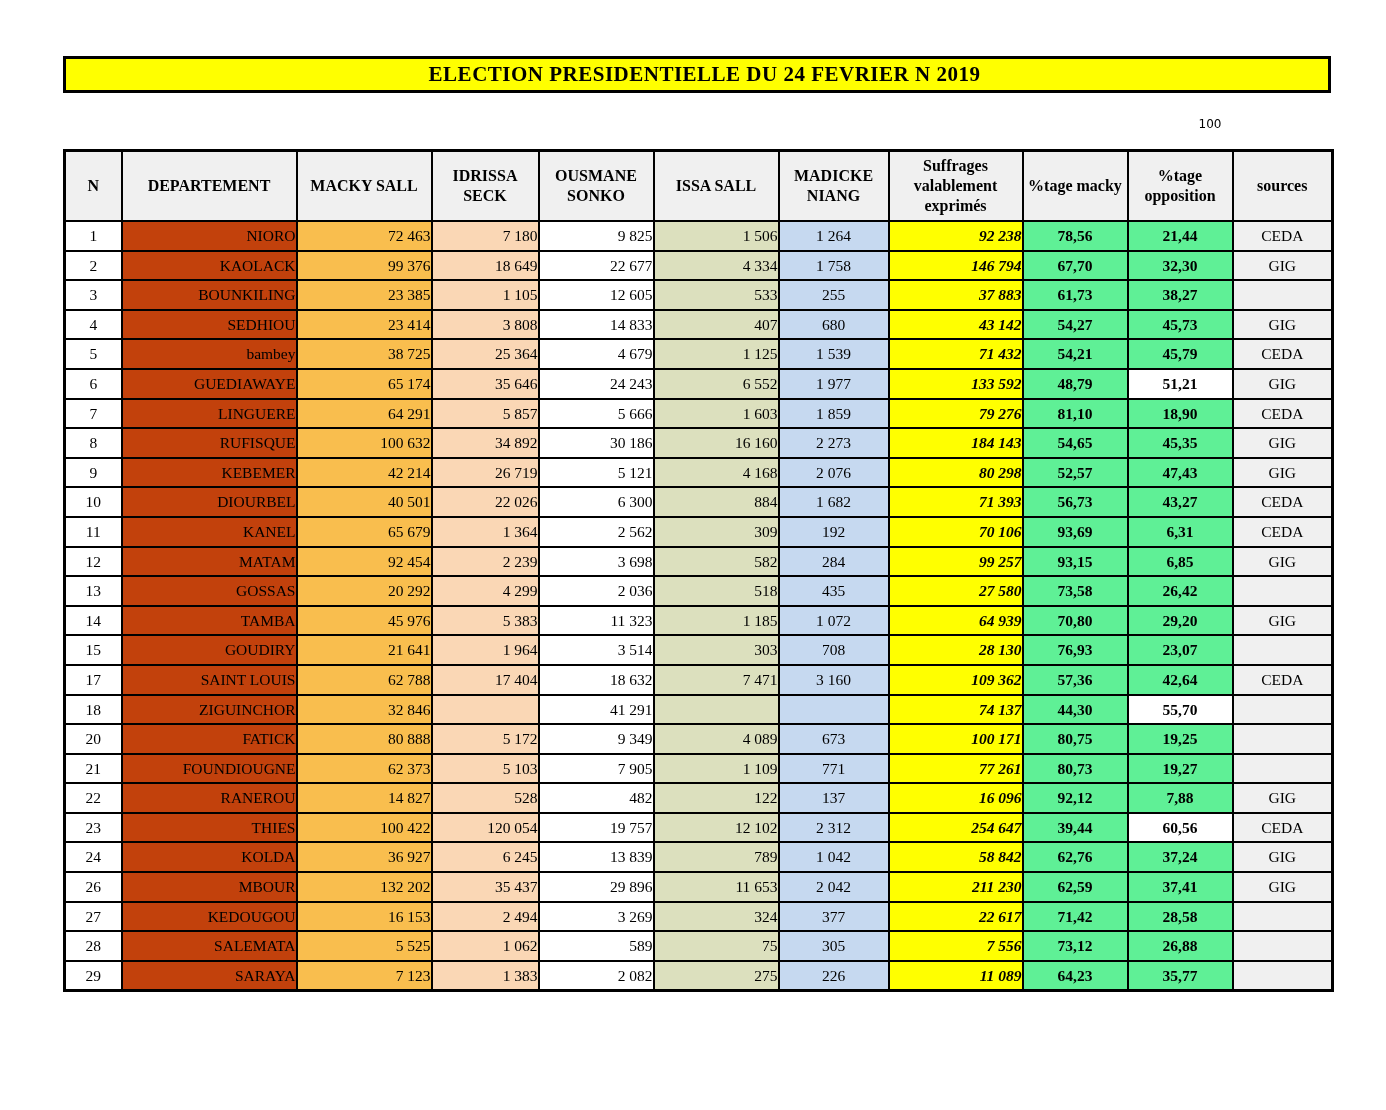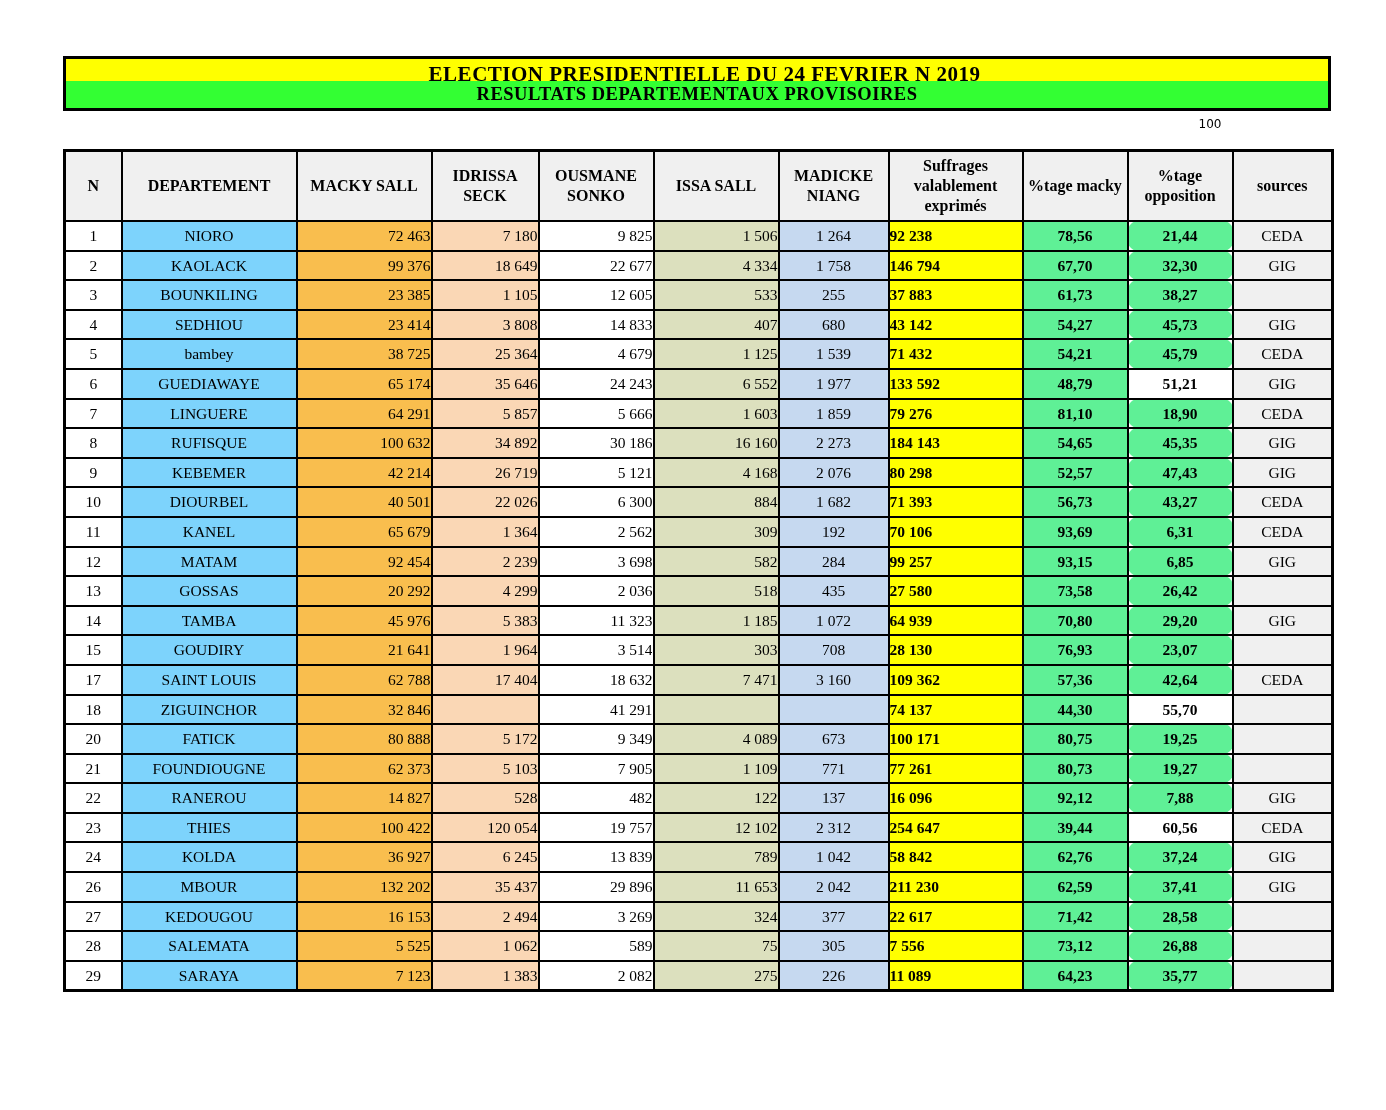--- a/index.html
+++ b/index.html
@@ -1,61 +1,60 @@
 <!DOCTYPE html>
 <html style="--banner-yellow: #FFFF00; --banner-green: #33FF33; --header-gray: #F0F0F0; --macky-orange: #F9BE4E; --idrissa-peach: #FAD7B5; --issa-olive: #DCE0BE; --madicke-blue: #C6D9F0; --suffrages-yellow: #FFFF00; --pct-green: #5FF096; --sources-gray: #F0F0F0;"><head>
 <meta charset="utf-8">
 <style>
   html,body{margin:0;padding:0;background:#ffffff;}
   body{width:1386px;height:1110px;position:relative;overflow:hidden;
        font-family:"Liberation Serif",serif;color:#000;}
 
   
   .banner{position:absolute;left:63px;top:56px;width:1262px;border:3px solid #000;}
-  .banner-title{background:var(--banner-yellow);height:22px;line-height:31px;
+  .banner-title{background:var(--banner-yellow);height:31px;line-height:31px;
                 text-align:center;font-weight:bold;font-size:21px;letter-spacing:.5px;padding-left:15px;}
   .banner-subtitle{background:var(--banner-green);height:27px;line-height:27px;
                    text-align:center;font-weight:bold;font-size:18.5px;letter-spacing:.5px;}
 
   
   .corner-label{position:absolute;left:1130px;top:117px;width:160px;height:27px;
                 text-align:center;font-family:"DejaVu Sans",sans-serif;font-size:12px;}
 
   
   #results-table{position:absolute;left:63px;top:149px;width:1268px;
                  border-collapse:collapse;table-layout:fixed;
                  border:3px solid #000;}
   #results-table th,#results-table td{border:2px solid #000;overflow:hidden;white-space:nowrap;}
   #results-table th{background:var(--header-gray);font-weight:bold;font-size:16px;
                     line-height:1.25;height:66px;vertical-align:middle;text-align:center;
                     white-space:normal;padding:1px 4px;}
   #results-table td{height:27.6px;font-size:15.5px;line-height:27.6px;padding:0;}
 
   
   td.c0{text-align:center;background:#fff;}
-  td.c1{text-align:center;padding-left:5px;background:#7dd3fc;}
+  td.c1{text-align:right;padding-left:5px;background:#c2410c;}
   td.c2{text-align:right;padding-right:13px;background:var(--macky-orange);}
   td.c3{text-align:right;padding-right:13px;background:var(--idrissa-peach);}
   td.c4{text-align:right;padding-right:13px;background:#fff;border-radius:12px;}
   td.c5{text-align:right;padding-right:13px;background:var(--issa-olive);}
   td.c6{text-align:center;padding-right:13px;background:var(--madicke-blue);}
-  td.c7{text-align:left;font-weight:bold;background:var(--suffrages-yellow);}
+  td.c7{text-align:right;font-weight:bold;background:var(--suffrages-yellow);font-style:italic;}
   td.c8{text-align:center;font-weight:bold;background:var(--pct-green);}
-  td.c9{text-align:center;font-weight:bold;background:var(--pct-green);border-radius:10px;}
+  td.c9{text-align:center;font-weight:bold;background:var(--pct-green);}
   td.c10{text-align:center;background:var(--sources-gray);}
   td.c9.opp-white{background:#ffffff;}
 </style>
 </head>
 <body>
 
 <div class="page">
 
   <div class="banner">
     <div class="banner-title">ELECTION PRESIDENTIELLE DU 24 FEVRIER N 2019</div>
-    <div class="banner-subtitle">RESULTATS DEPARTEMENTAUX PROVISOIRES</div>
   </div>
 
   <div class="corner-label">100</div>
 
   <table id="results-table">
     <colgroup>
       <col style="width:57px">
         <col style="width:175px">
         <col style="width:135px">
       <col style="width:107px">

